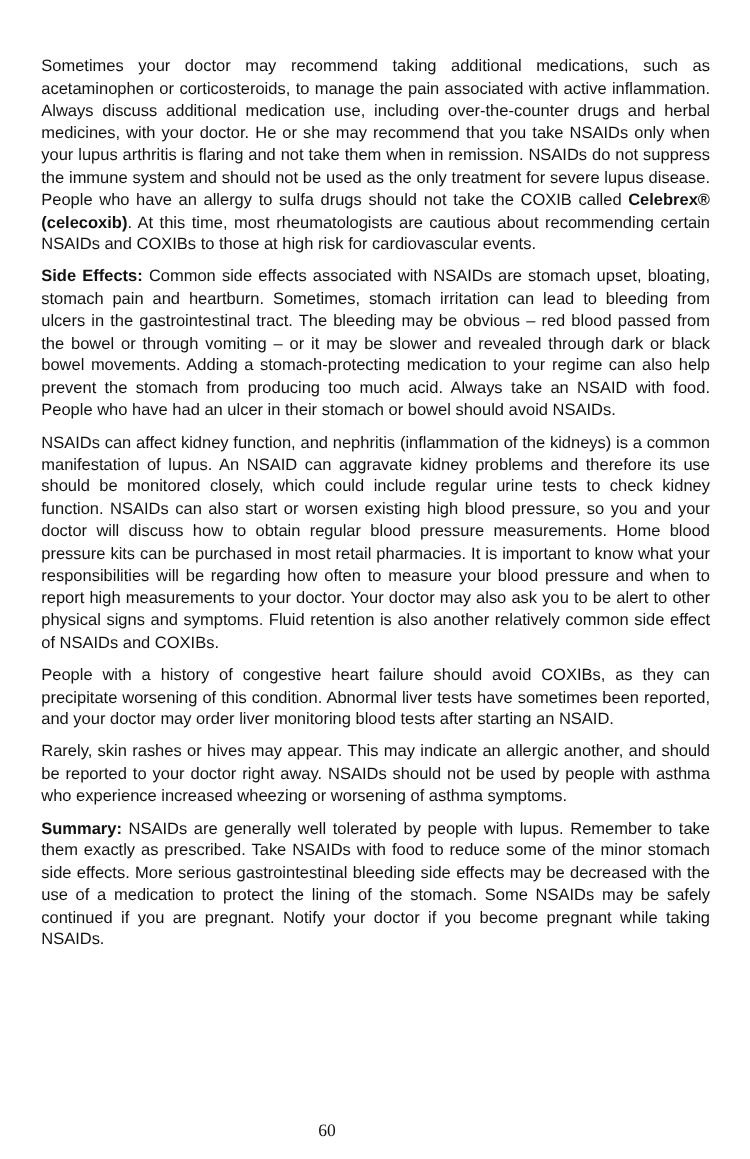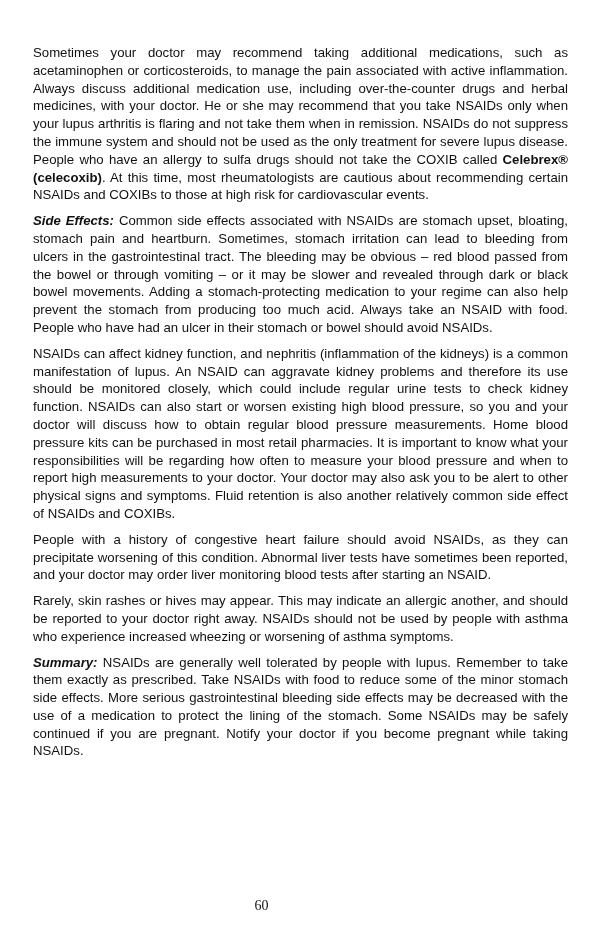--- a/index.html
+++ b/index.html
@@ -4,21 +4,21 @@
   <style>
     html, body { margin: 0; padding: 0; background: #ffffff; }
     body { width: 600px; height: 927px; position: relative; overflow: hidden; }
     .page {
       position: absolute; left: 33px; top: 44px; width: 535px;
       font-family: "Liberation Sans", sans-serif;
       font-size: 13.2px; line-height: 17.8px; color: #111111;
       text-align: justify;
     }
     .page p { margin: 0 0 8px 0; }
-    .lead { font-weight: bold; font-style: italic; }
+    .lead { font-weight: bold; }
     .strong { font-weight: bold; }
     .page-number {
       position: absolute; left: 0; width: 523px; top: 898px;
       text-align: center;
       font-family: "Liberation Serif", serif; font-size: 14px; color: #111111;
     }
   </style>
 </head>
 <body>
 
@@ -26,21 +26,21 @@
   <p>
     <span>Sometimes your doctor may recommend taking additional medications, such as acetaminophen or corticosteroids, to manage the pain associated with active inflammation.  Always discuss additional medication use, including over-the-counter drugs and herbal medicines, with your doctor. He or she may recommend that you take NSAIDs only when your lupus arthritis is flaring and not take them when in remission. NSAIDs do not suppress the immune system and should not be used as the only treatment for severe lupus disease.  People who have an allergy to sulfa drugs should not take the COXIB called </span><span class="strong">Celebrex® (celecoxib)</span><span>. At this time, most rheumatologists are cautious about recommending certain NSAIDs and COXIBs to those at high risk for cardiovascular events.</span>
   </p>
   <p>
     <span class="lead">Side Effects:</span><span>  Common side effects associated with NSAIDs are stomach upset, bloating, stomach pain and heartburn.  Sometimes, stomach irritation can lead to bleeding from ulcers in the gastrointestinal tract.  The bleeding may be obvious – red blood passed from the bowel or through vomiting – or it may be slower and revealed through dark or black bowel movements. Adding a stomach-protecting medication to your regime can also help prevent the stomach from producing too much acid.  Always take an NSAID with food.  People who have had an ulcer in their stomach or bowel should avoid NSAIDs.</span>
   </p>
   <p>
     <span>NSAIDs can affect kidney function, and nephritis (inflammation of the kidneys) is a common manifestation of lupus.  An NSAID can aggravate kidney problems and therefore its use should be monitored closely, which could include regular urine tests to check kidney function.  NSAIDs can also start or worsen existing high blood pressure, so you and your doctor will discuss how to obtain regular blood pressure measurements.  Home blood pressure kits can be purchased in most retail pharmacies.  It is important to know what your responsibilities will be regarding how often to measure your blood pressure and when to report high measurements to your doctor. Your doctor may also ask you to be alert to other physical signs and symptoms.  Fluid retention is also another relatively common side effect of NSAIDs and COXIBs.</span>
   </p>
   <p>
-    <span>People with a history of congestive heart failure should avoid NSAIDs, as they can precipitate worsening of this condition. Abnormal liver tests have sometimes been reported, and your doctor may order liver monitoring blood tests after starting an NSAID.</span>
+    <span>People with a history of congestive heart failure should avoid COXIBs, as they can precipitate worsening of this condition. Abnormal liver tests have sometimes been reported, and your doctor may order liver monitoring blood tests after starting an NSAID.</span>
   </p>
   <p>
     <span>Rarely, skin rashes or hives may appear.  This may indicate an allergic another, and should be reported to your doctor right away.  NSAIDs should not be used by people with asthma who experience increased wheezing or worsening of asthma symptoms.</span>
   </p>
   <p>
     <span class="lead">Summary:</span><span>  NSAIDs are generally well tolerated by people with lupus.  Remember to take them exactly as prescribed. Take NSAIDs with food to reduce some of the minor stomach side effects.  More serious gastrointestinal bleeding side effects may be decreased with the use of a medication to protect the lining of the stomach.  Some NSAIDs may be safely continued if you are pregnant.  Notify your doctor if you become pregnant while taking NSAIDs.</span>
   </p>
 </div>
 
 <div class="page-number">60</div>

